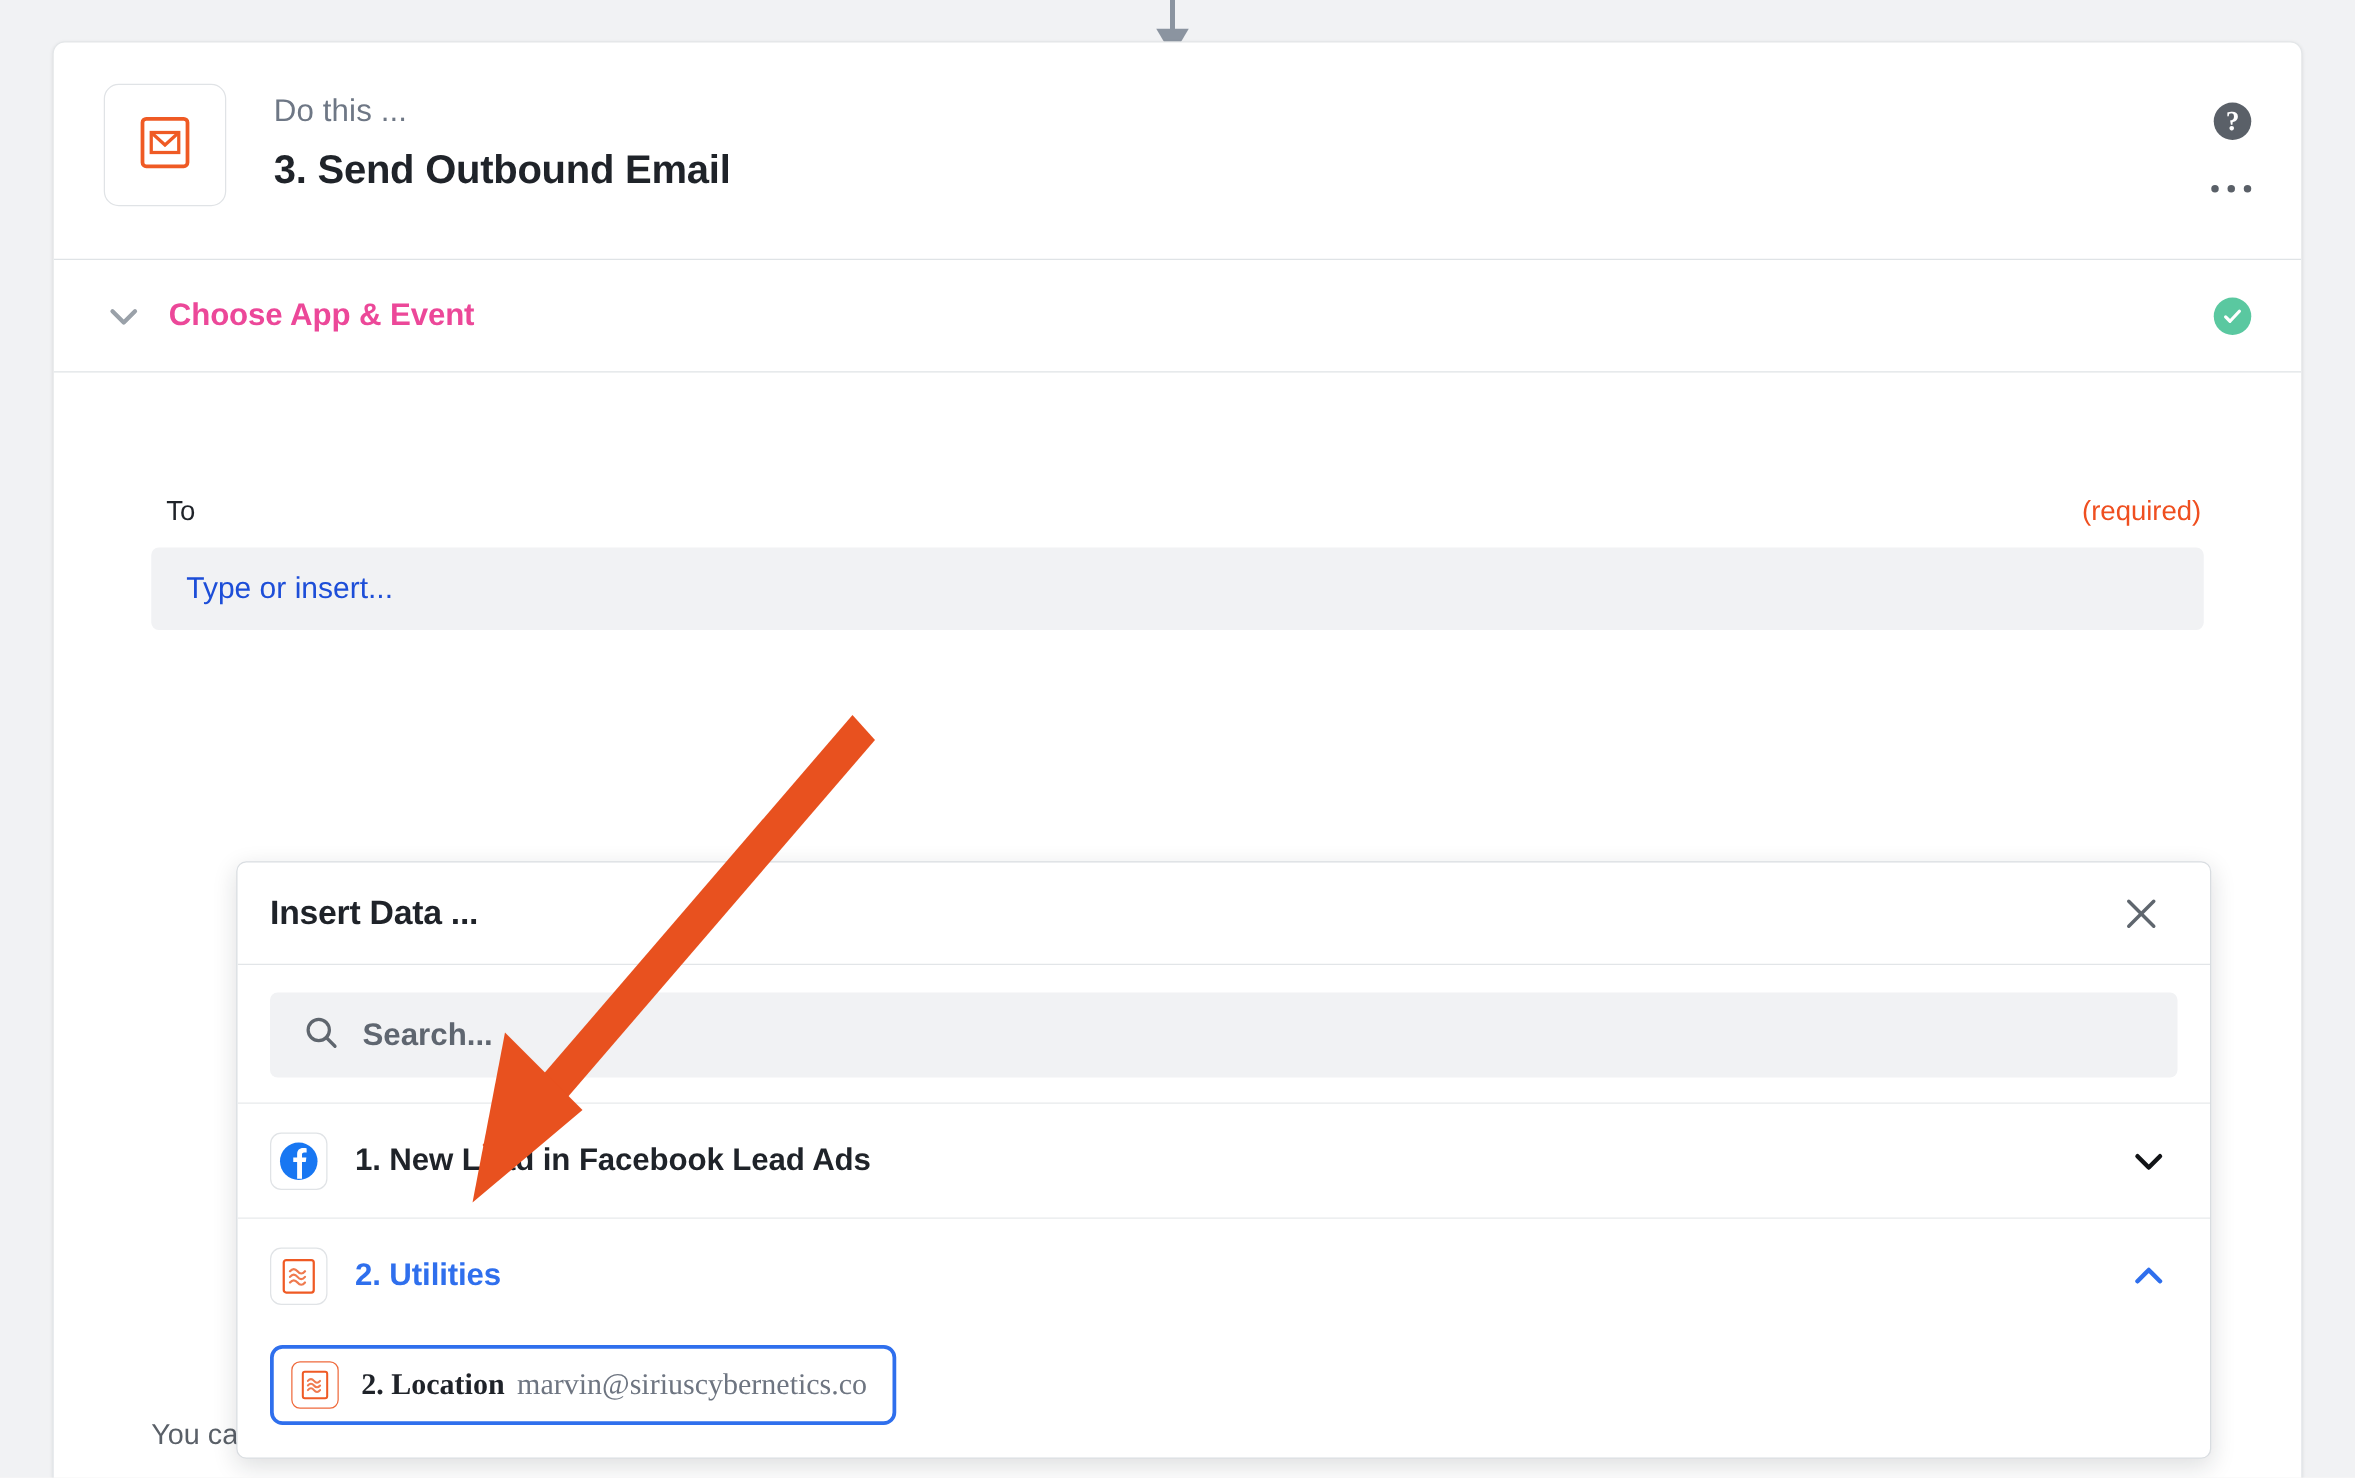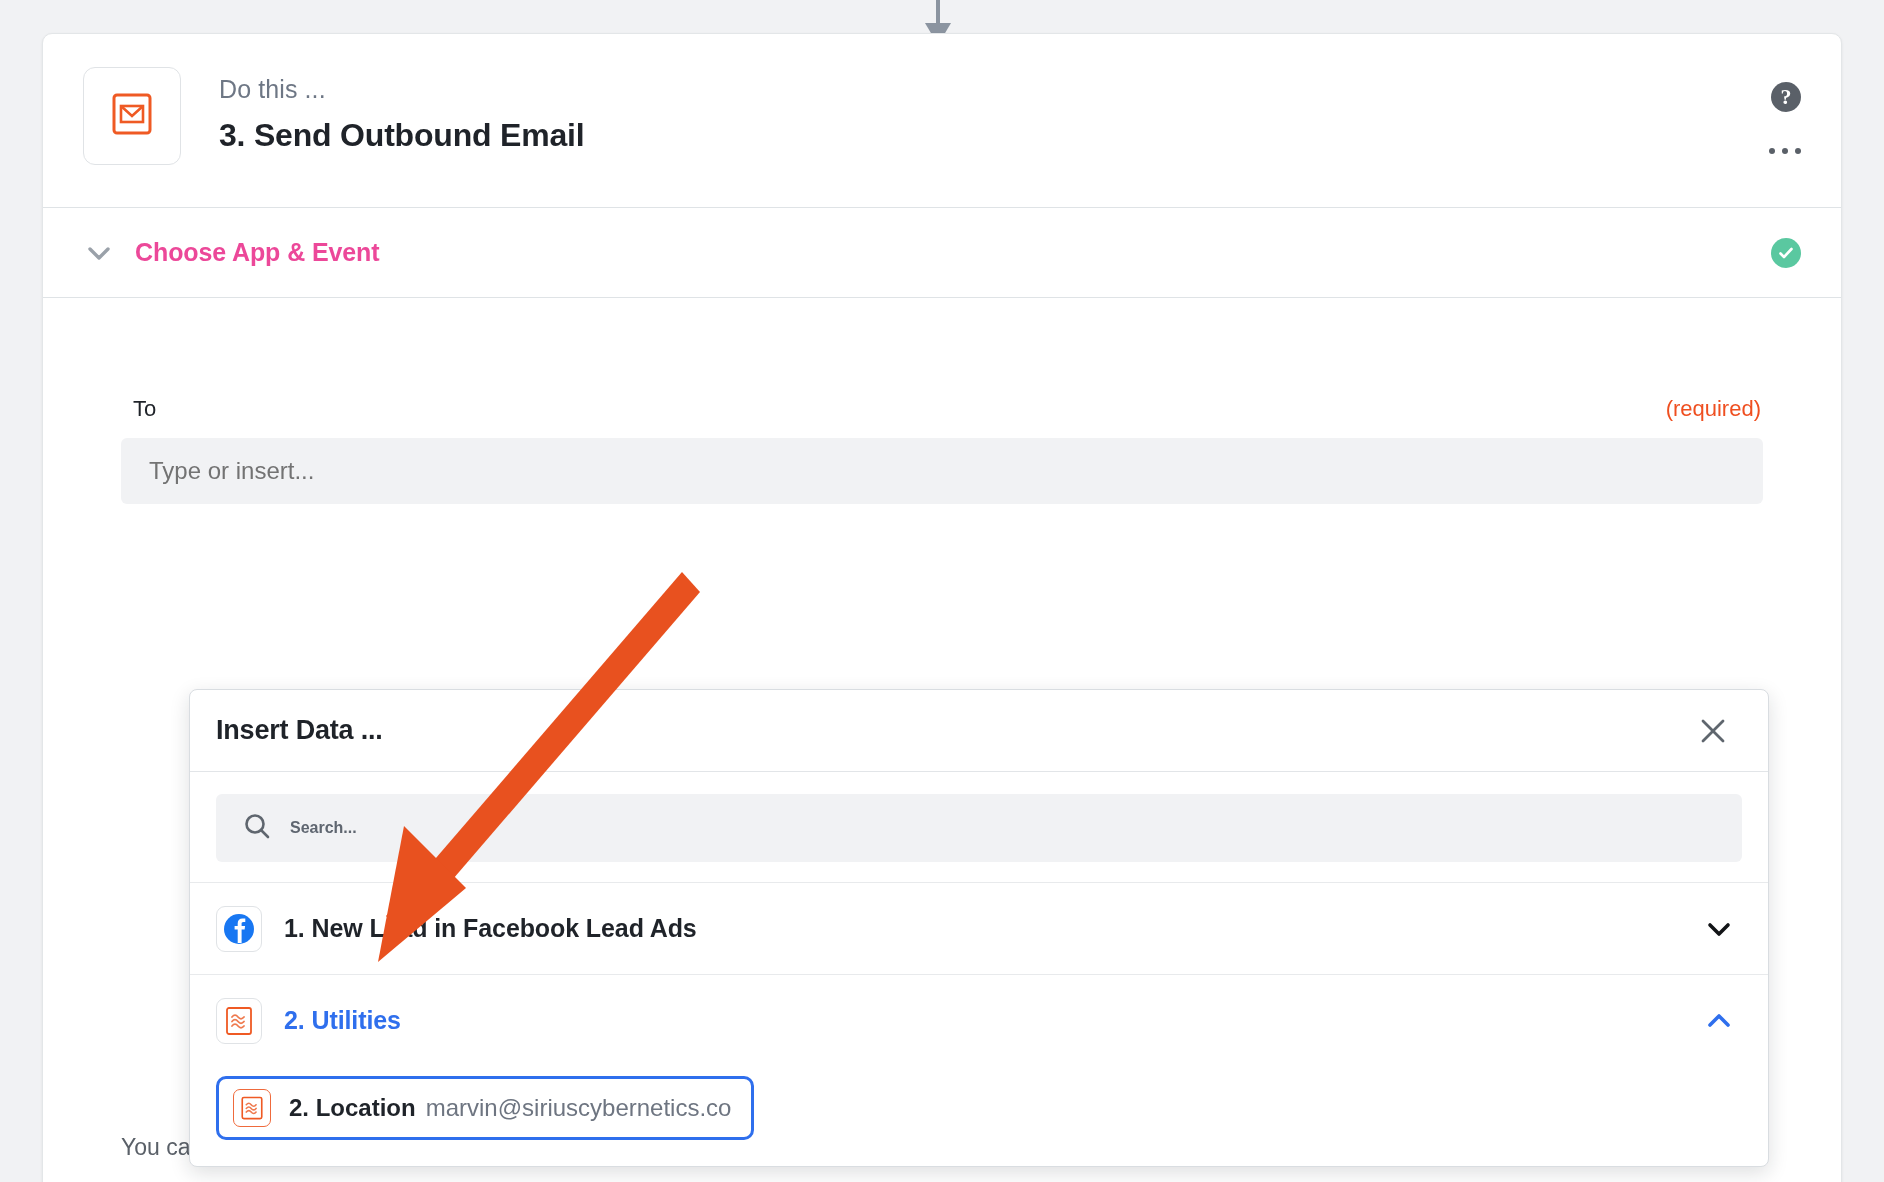--- a/index.html
+++ b/index.html
@@ -197,21 +197,21 @@
     height: 66px;
     background: #f1f2f4;
     border-radius: 6px;
     display: flex;
     align-items: center;
     padding: 0 28px;
     cursor: text;
   }
   .field-placeholder {
     font-size: 24px;
-    color: #737373;
+    color: #1d4ed8;
   }
 
   
   .helper-text {
     position: absolute;
     left: 78px;
     top: 1095px;
     width: 1580px;
     font-size: 23px;
     line-height: 1.62;
@@ -254,21 +254,21 @@
     height: 68px;
     background: #f1f2f4;
     border-radius: 6px;
     display: flex;
     align-items: center;
     padding: 0 26px;
     cursor: text;
   }
   .search-icon { margin-right: 18px; flex: none; }
   .search-ph {
-    font-size: 16px;
+    font-size: 25px;
     color: #5f6670;
     font-weight: bold;
   }
 
   .src-row {
     height: 92px;
     display: flex;
     align-items: center;
     padding: 0 34px 0 26px;
     border-top: 1px solid #e8eaec;
@@ -297,20 +297,21 @@
     padding: 10px 26px 26px 26px;
   }
   .field-item {
     display: inline-flex;
     align-items: center;
     border: 3px solid #2f6fed;
     border-radius: 10px;
     padding: 10px 20px 10px 14px;
     background: #fff;
     cursor: pointer;
+    font-family: Liberation Serif, serif;
   }
   .field-item .src-icon-tile {
     width: 38px; height: 38px; border-radius: 7px; margin-right: 18px;
     border-color: #ef6a3c;
   }
   .fi-name {
     font-size: 24px;
     font-weight: bold;
     color: #1f2329;
   }

